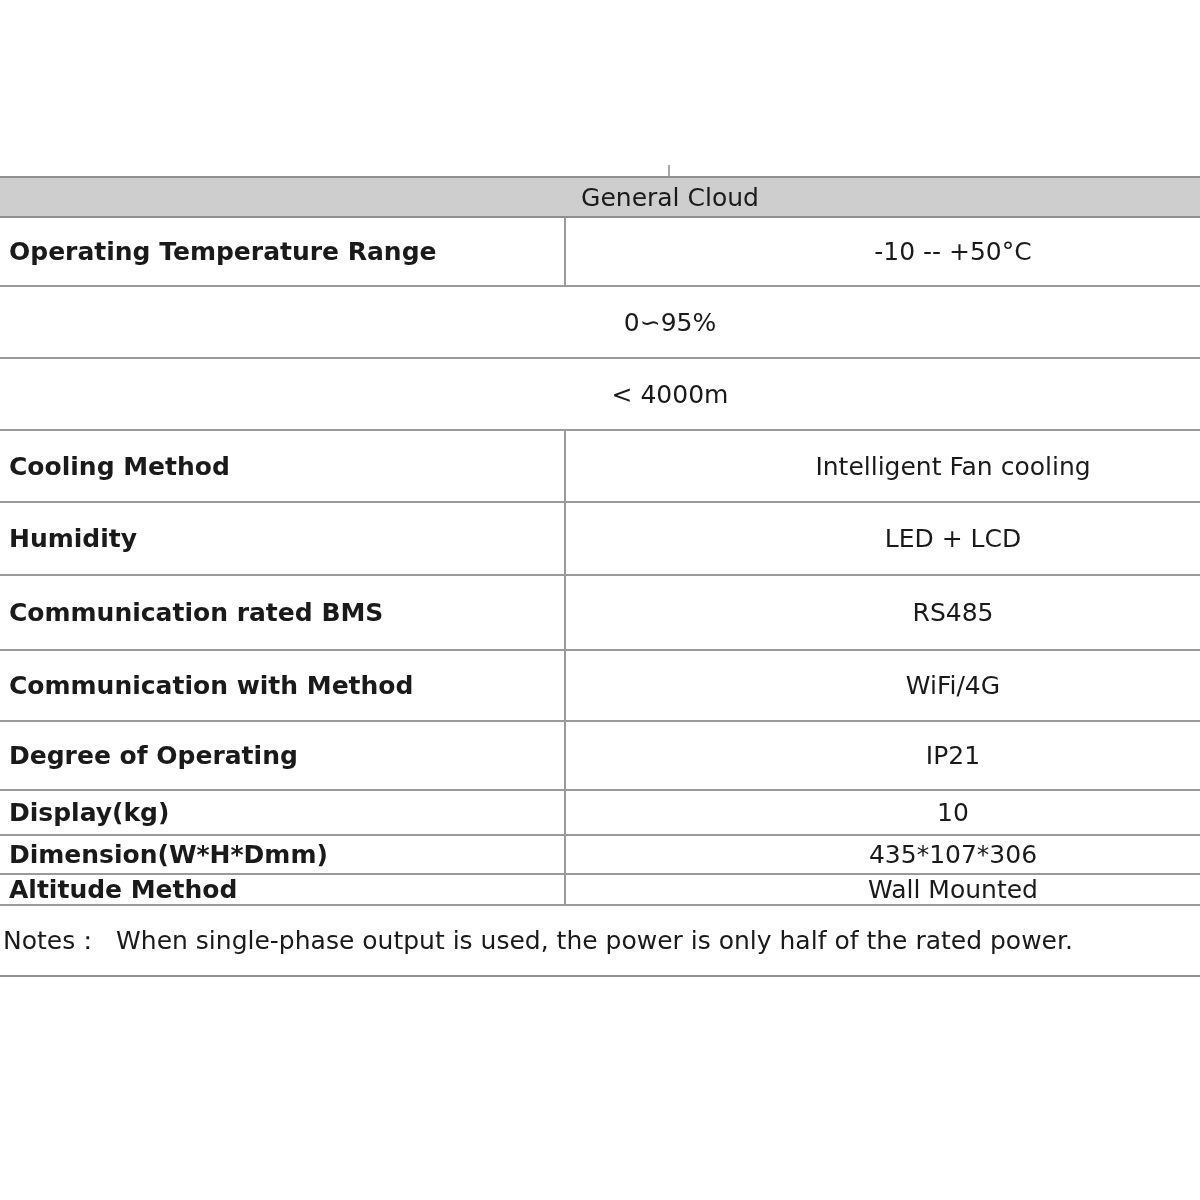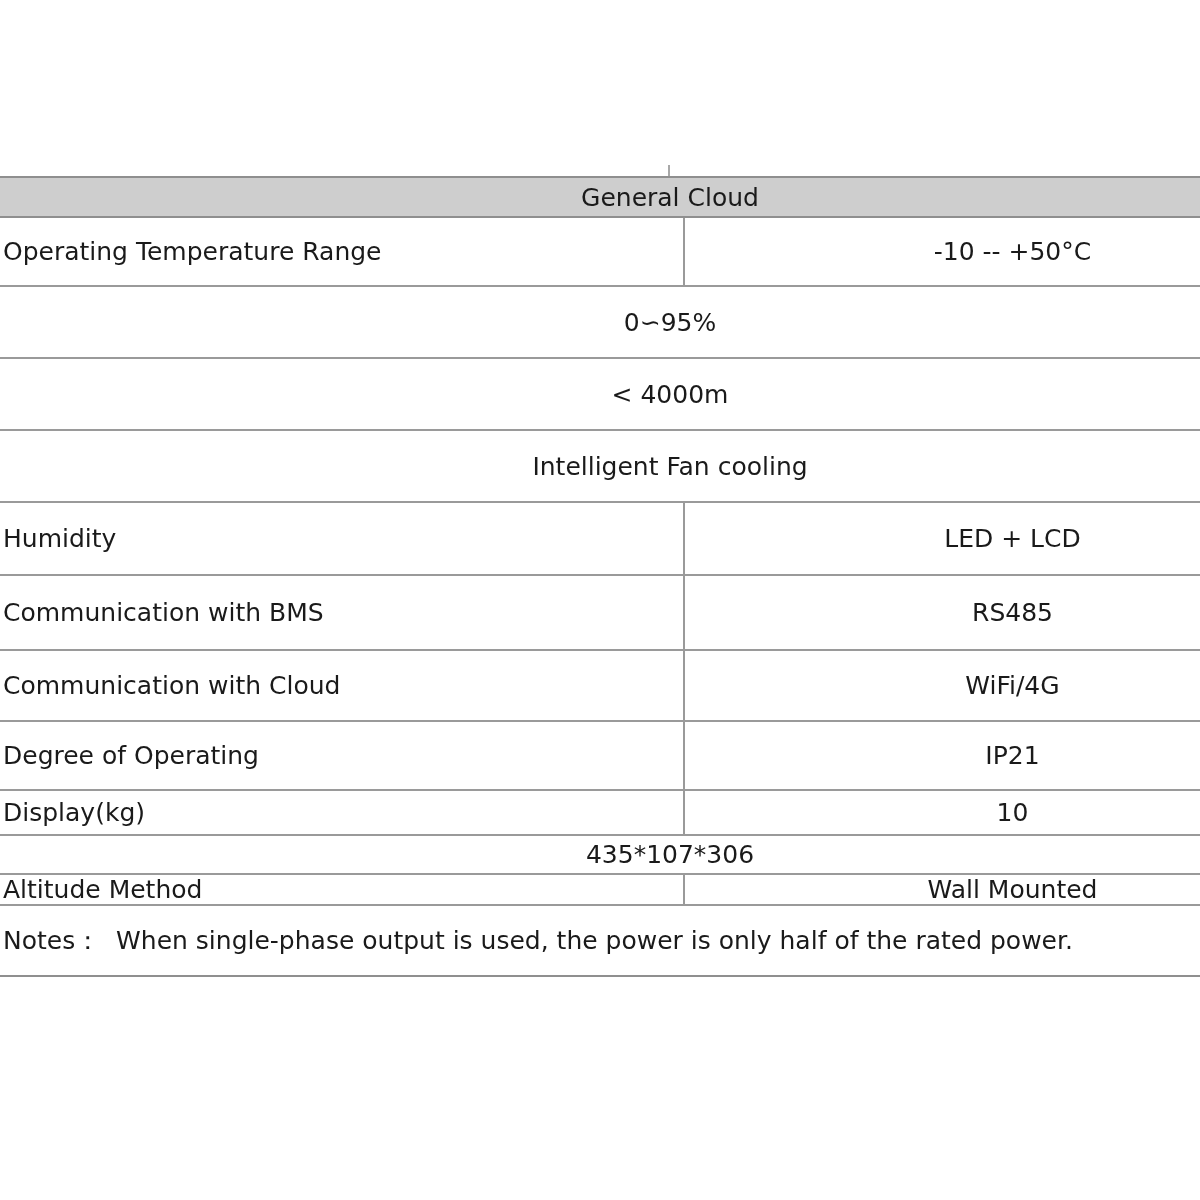--- a/index.html
+++ b/index.html
@@ -41,26 +41,27 @@
     justify-content: center;
     font-size: 25px;
   }
   .row {
     display: flex;
     box-sizing: border-box;
     border-bottom: 2px solid #9a9a9a;
     font-size: 25px;
   }
   .cell-label {
-    width: 685px;
+    width: 566px;
     box-sizing: border-box;
     border-right: 2px solid #9a9a9a;
     display: flex;
     align-items: center;
-    padding-left: 3px;
+    padding-left: 9px;
+    font-weight: bold;
   }
   .cell-value {
     flex: 1;
     display: flex;
     align-items: center;
     justify-content: center;
   }
   
   .row:nth-of-type(1)  { height: 75px; }
   .row:nth-of-type(2)  { height: 69px; }
@@ -99,43 +100,45 @@
     <div class="cell-label">Operating Temperature Range</div>
     <div class="cell-value">-10 -- +50°C</div>
   </div>
   <div class="row">
     <div class="cell-value">0∽95%</div>
   </div>
   <div class="row">
     <div class="cell-value">&lt; 4000m</div>
   </div>
   <div class="row">
+    <div class="cell-label">Cooling Method</div>
     <div class="cell-value">Intelligent Fan cooling</div>
   </div>
   <div class="row">
     <div class="cell-label">Humidity</div>
     <div class="cell-value">LED + LCD</div>
   </div>
   <div class="row">
-    <div class="cell-label">Communication with BMS</div>
+    <div class="cell-label">Communication rated BMS</div>
     <div class="cell-value">RS485</div>
   </div>
   <div class="row">
-    <div class="cell-label">Communication with Cloud</div>
+    <div class="cell-label">Communication with Method</div>
     <div class="cell-value">WiFi/4G</div>
   </div>
   <div class="row">
     <div class="cell-label">Degree of Operating</div>
     <div class="cell-value">IP21</div>
   </div>
   <div class="row">
     <div class="cell-label">Display(kg)</div>
     <div class="cell-value">10</div>
   </div>
   <div class="row">
+    <div class="cell-label">Dimension(W*H*Dmm)</div>
     <div class="cell-value">435*107*306</div>
   </div>
   <div class="row">
     <div class="cell-label">Altitude Method</div>
     <div class="cell-value">Wall Mounted</div>
   </div>
 
   <div class="notes-row">
     <span>Notes：  When single-phase output is used, the power is only half of the rated power.</span>
   </div>

